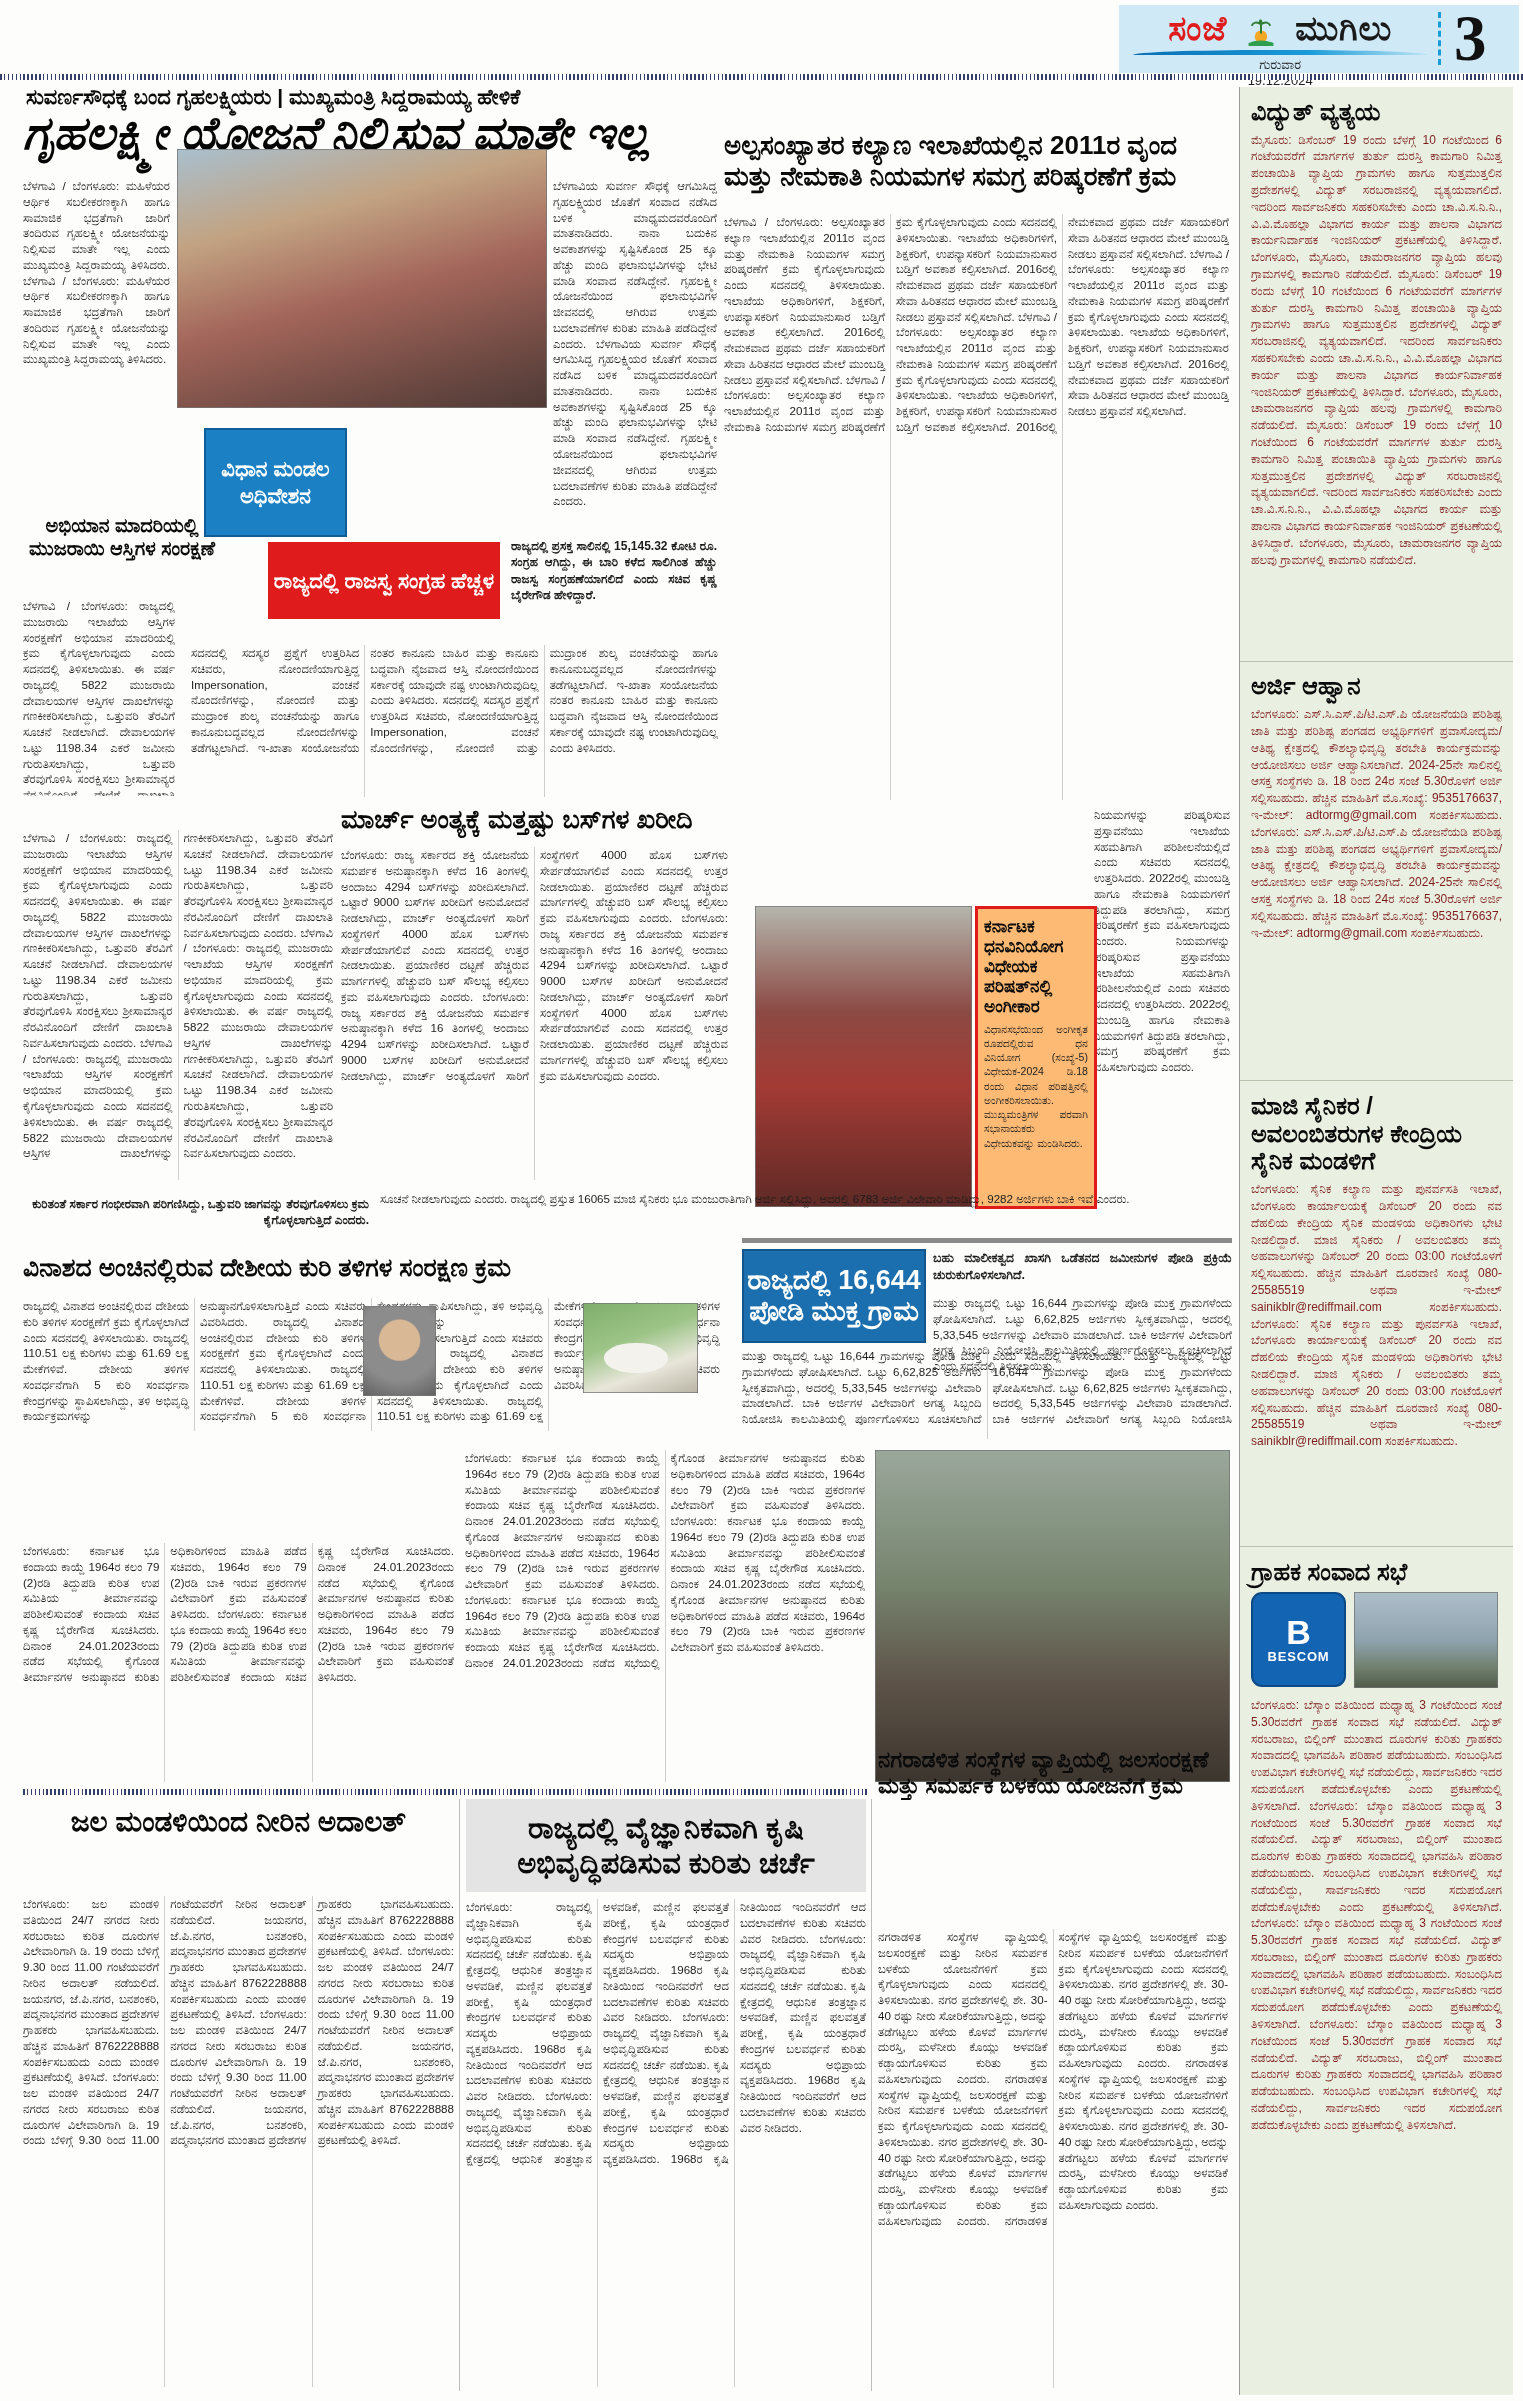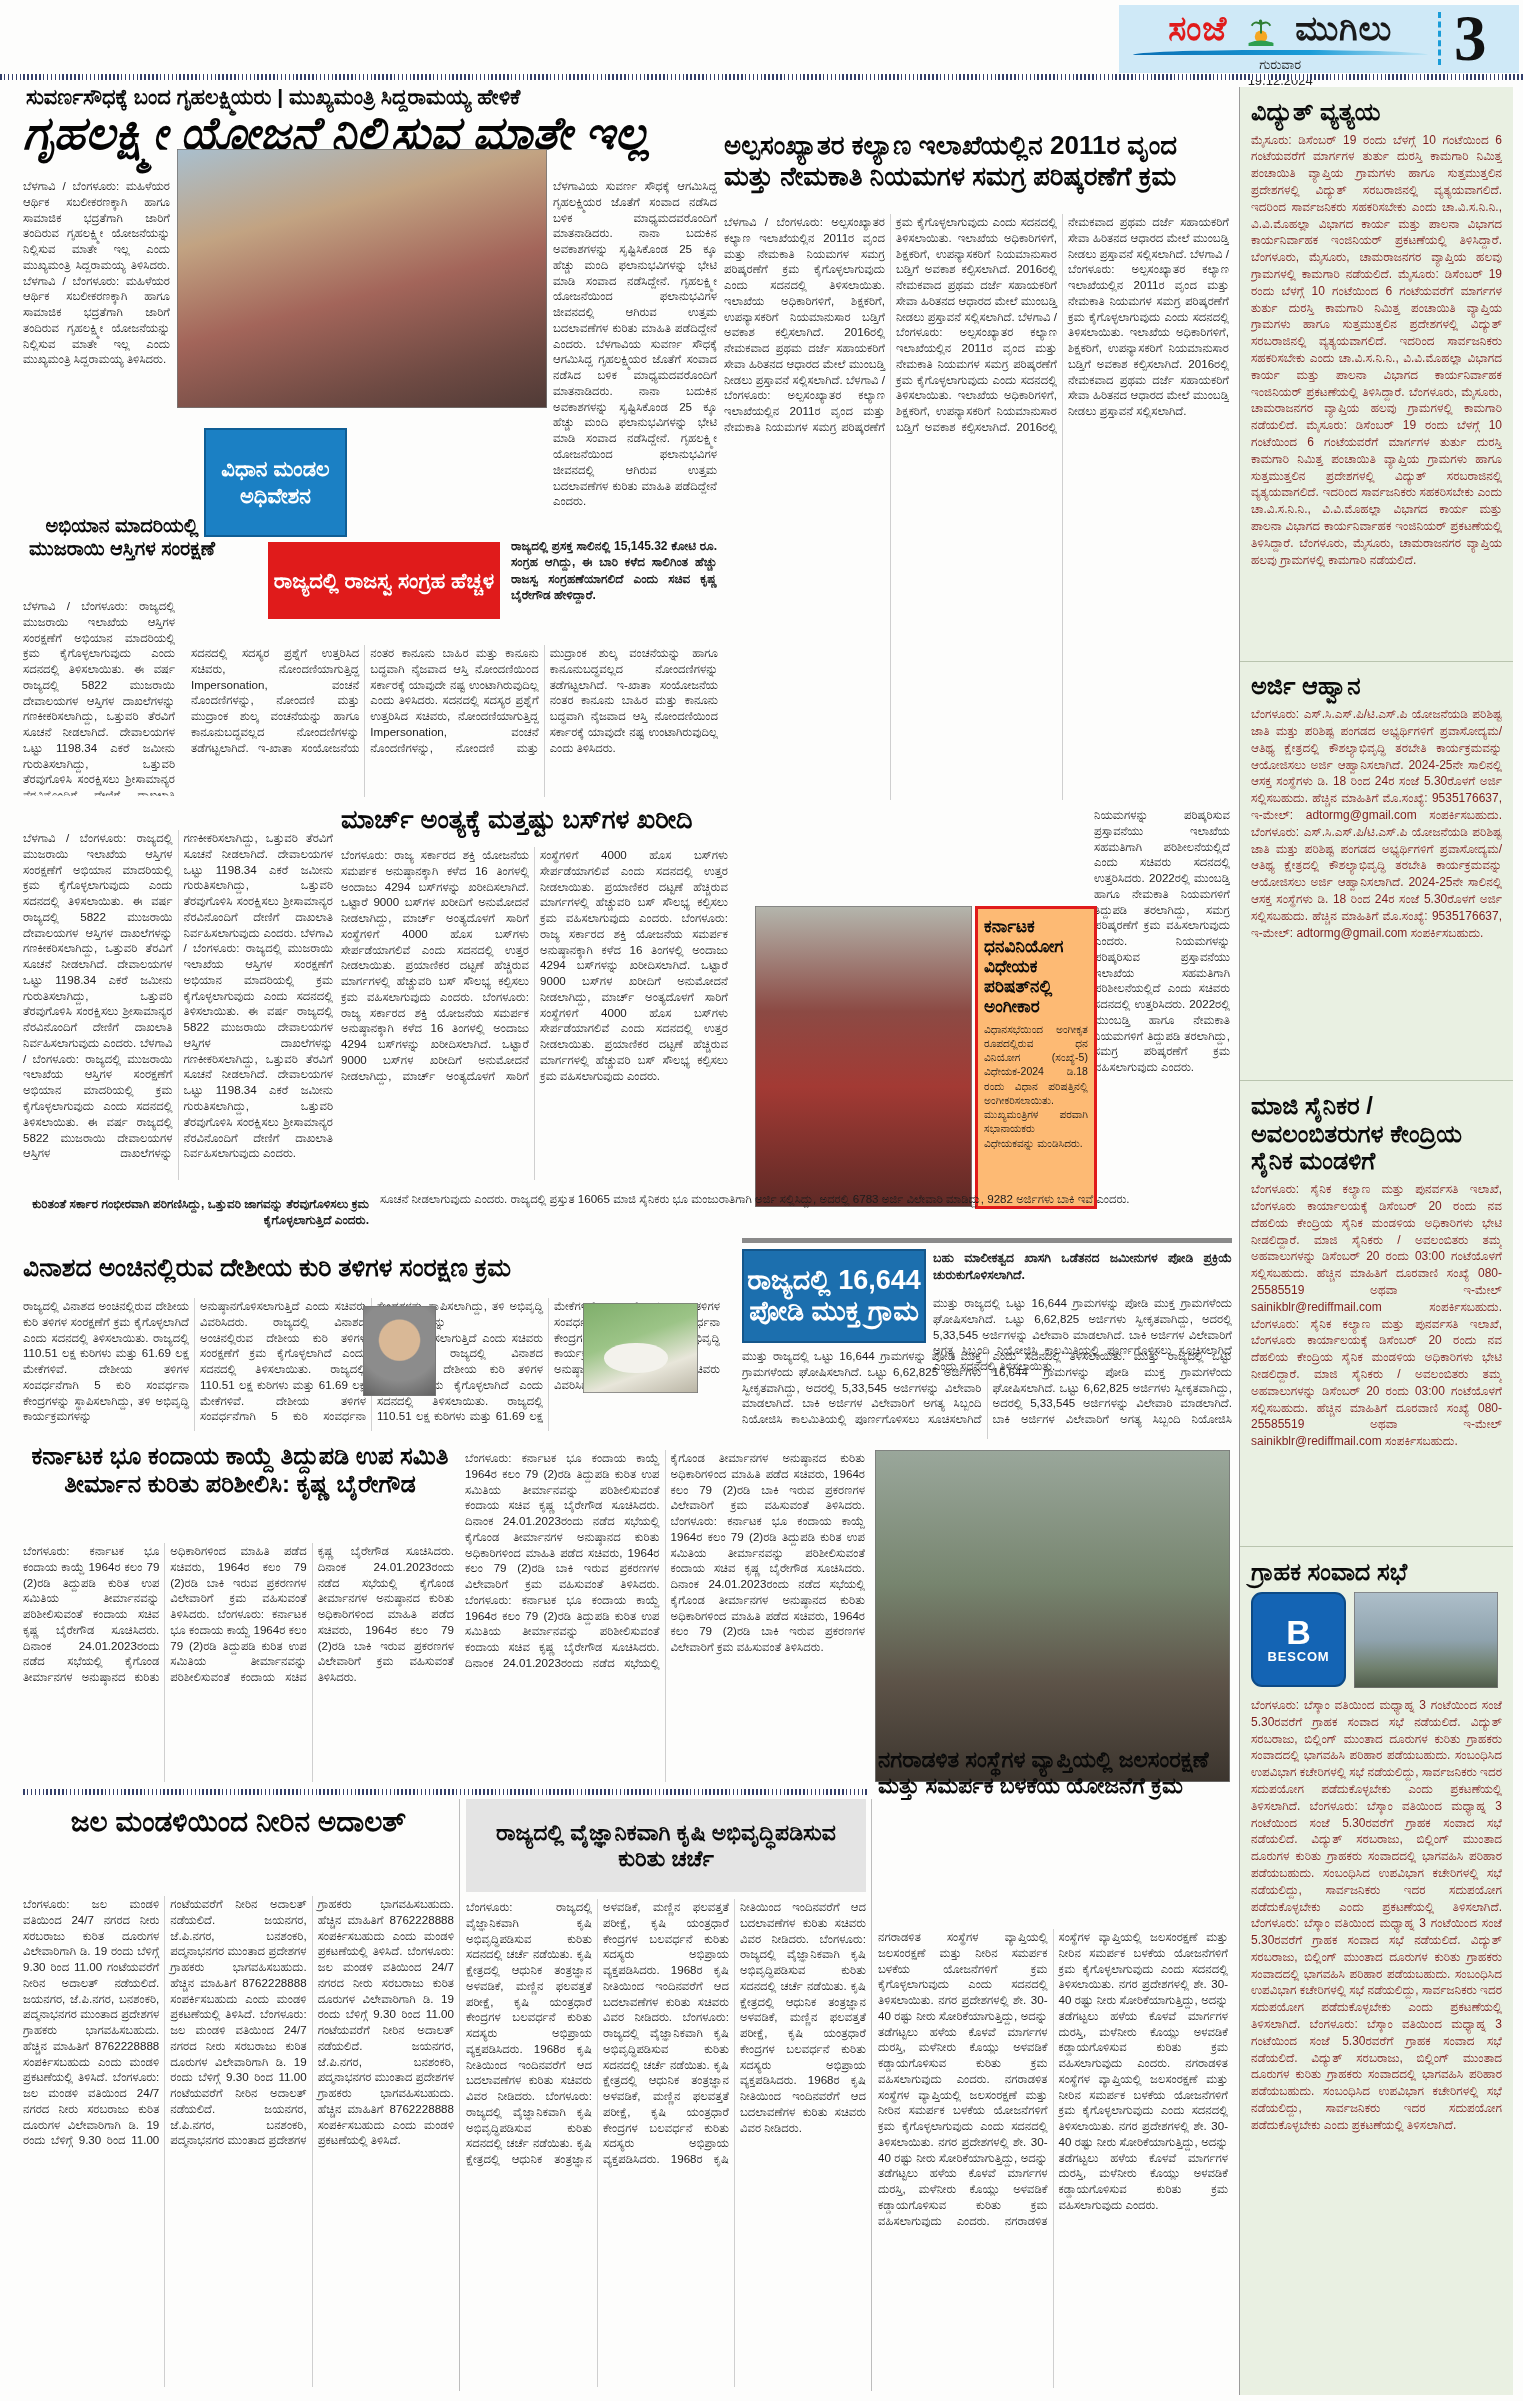--- a/index.html
+++ b/index.html
@@ -121,35 +121,34 @@
   <div class="abs body-txt" style="left:933px;top:1295px;width:299px;height:91px;">ಮುತ್ತು ರಾಜ್ಯದಲ್ಲಿ ಒಟ್ಟು 16,644 ಗ್ರಾಮಗಳನ್ನು ಪೋಡಿ ಮುಕ್ತ ಗ್ರಾಮಗಳೆಂದು ಘೋಷಿಸಲಾಗಿದೆ. ಒಟ್ಟು 6,62,825 ಅರ್ಜಿಗಳು ಸ್ವೀಕೃತವಾಗಿದ್ದು, ಅದರಲ್ಲಿ 5,33,545 ಅರ್ಜಿಗಳನ್ನು ವಿಲೇವಾರಿ ಮಾಡಲಾಗಿದೆ. ಬಾಕಿ ಅರ್ಜಿಗಳ ವಿಲೇವಾರಿಗೆ ಅಗತ್ಯ ಸಿಬ್ಬಂದಿ ನಿಯೋಜಿಸಿ ಕಾಲಮಿತಿಯಲ್ಲಿ ಪೂರ್ಣಗೊಳಿಸಲು ಸೂಚಿಸಲಾಗಿದೆ ಎಂದು ಸದನದಲ್ಲಿ ತಿಳಿಸಲಾಯಿತು.</div>
   <div class="abs body-txt cols2" style="left:742px;top:1348px;width:490px;height:91px;">ಮುತ್ತು ರಾಜ್ಯದಲ್ಲಿ ಒಟ್ಟು 16,644 ಗ್ರಾಮಗಳನ್ನು ಪೋಡಿ ಮುಕ್ತ ಗ್ರಾಮಗಳೆಂದು ಘೋಷಿಸಲಾಗಿದೆ. ಒಟ್ಟು 6,62,825 ಅರ್ಜಿಗಳು ಸ್ವೀಕೃತವಾಗಿದ್ದು, ಅದರಲ್ಲಿ 5,33,545 ಅರ್ಜಿಗಳನ್ನು ವಿಲೇವಾರಿ ಮಾಡಲಾಗಿದೆ. ಬಾಕಿ ಅರ್ಜಿಗಳ ವಿಲೇವಾರಿಗೆ ಅಗತ್ಯ ಸಿಬ್ಬಂದಿ ನಿಯೋಜಿಸಿ ಕಾಲಮಿತಿಯಲ್ಲಿ ಪೂರ್ಣಗೊಳಿಸಲು ಸೂಚಿಸಲಾಗಿದೆ ಎಂದು ಸದನದಲ್ಲಿ ತಿಳಿಸಲಾಯಿತು. ಮುತ್ತು ರಾಜ್ಯದಲ್ಲಿ ಒಟ್ಟು 16,644 ಗ್ರಾಮಗಳನ್ನು ಪೋಡಿ ಮುಕ್ತ ಗ್ರಾಮಗಳೆಂದು ಘೋಷಿಸಲಾಗಿದೆ. ಒಟ್ಟು 6,62,825 ಅರ್ಜಿಗಳು ಸ್ವೀಕೃತವಾಗಿದ್ದು, ಅದರಲ್ಲಿ 5,33,545 ಅರ್ಜಿಗಳನ್ನು ವಿಲೇವಾರಿ ಮಾಡಲಾಗಿದೆ. ಬಾಕಿ ಅರ್ಜಿಗಳ ವಿಲೇವಾರಿಗೆ ಅಗತ್ಯ ಸಿಬ್ಬಂದಿ ನಿಯೋಜಿಸಿ ಕಾಲಮಿತಿಯಲ್ಲಿ ಪೂರ್ಣಗೊಳಿಸಲು ಸೂಚಿಸಲಾಗಿದೆ ಎಂದು ಸದನದಲ್ಲಿ ತಿಳಿಸಲಾಯಿತು.</div>
 
   <div class="abs h-sec kk" style="left:23px;top:1253px;width:701px;font-size:25px;">ವಿನಾಶದ ಅಂಚಿನಲ್ಲಿರುವ ದೇಶೀಯ ಕುರಿ ತಳಿಗಳ ಸಂರಕ್ಷಣ ಕ್ರಮ</div>
   <div class="abs body-txt cols4" style="left:23px;top:1298px;width:697px;height:133px;">ರಾಜ್ಯದಲ್ಲಿ ವಿನಾಶದ ಅಂಚಿನಲ್ಲಿರುವ ದೇಶೀಯ ಕುರಿ ತಳಿಗಳ ಸಂರಕ್ಷಣೆಗೆ ಕ್ರಮ ಕೈಗೊಳ್ಳಲಾಗಿದೆ ಎಂದು ಸದನದಲ್ಲಿ ತಿಳಿಸಲಾಯಿತು. ರಾಜ್ಯದಲ್ಲಿ 110.51 ಲಕ್ಷ ಕುರಿಗಳು ಮತ್ತು 61.69 ಲಕ್ಷ ಮೇಕೆಗಳಿವೆ. ದೇಶೀಯ ತಳಿಗಳ ಸಂವರ್ಧನೆಗಾಗಿ 5 ಕುರಿ ಸಂವರ್ಧನಾ ಕೇಂದ್ರಗಳನ್ನು ಸ್ಥಾಪಿಸಲಾಗಿದ್ದು, ತಳಿ ಅಭಿವೃದ್ಧಿ ಕಾರ್ಯಕ್ರಮಗಳನ್ನು ಅನುಷ್ಠಾನಗೊಳಿಸಲಾಗುತ್ತಿದೆ ಎಂದು ಸಚಿವರು ವಿವರಿಸಿದರು. ರಾಜ್ಯದಲ್ಲಿ ವಿನಾಶದ ಅಂಚಿನಲ್ಲಿರುವ ದೇಶೀಯ ಕುರಿ ತಳಿಗಳ ಸಂರಕ್ಷಣೆಗೆ ಕ್ರಮ ಕೈಗೊಳ್ಳಲಾಗಿದೆ ಎಂದು ಸದನದಲ್ಲಿ ತಿಳಿಸಲಾಯಿತು. ರಾಜ್ಯದಲ್ಲಿ 110.51 ಲಕ್ಷ ಕುರಿಗಳು ಮತ್ತು 61.69 ಲಕ್ಷ ಮೇಕೆಗಳಿವೆ. ದೇಶೀಯ ತಳಿಗಳ ಸಂವರ್ಧನೆಗಾಗಿ 5 ಕುರಿ ಸಂವರ್ಧನಾ ಕೇಂದ್ರಗಳನ್ನು ಸ್ಥಾಪಿಸಲಾಗಿದ್ದು, ತಳಿ ಅಭಿವೃದ್ಧಿ ಕಾರ್ಯಕ್ರಮಗಳನ್ನು ಅನುಷ್ಠಾನಗೊಳಿಸಲಾಗುತ್ತಿದೆ ಎಂದು ಸಚಿವರು ವಿವರಿಸಿದರು. ರಾಜ್ಯದಲ್ಲಿ ವಿನಾಶದ ಅಂಚಿನಲ್ಲಿರುವ ದೇಶೀಯ ಕುರಿ ತಳಿಗಳ ಸಂರಕ್ಷಣೆಗೆ ಕ್ರಮ ಕೈಗೊಳ್ಳಲಾಗಿದೆ ಎಂದು ಸದನದಲ್ಲಿ ತಿಳಿಸಲಾಯಿತು. ರಾಜ್ಯದಲ್ಲಿ 110.51 ಲಕ್ಷ ಕುರಿಗಳು ಮತ್ತು 61.69 ಲಕ್ಷ ಮೇಕೆಗಳಿವೆ. ದೇಶೀಯ ತಳಿಗಳ ಸಂವರ್ಧನೆಗಾಗಿ 5 ಕುರಿ ಸಂವರ್ಧನಾ ಕೇಂದ್ರಗಳನ್ನು ಸ್ಥಾಪಿಸಲಾಗಿದ್ದು, ತಳಿ ಅಭಿವೃದ್ಧಿ ಕಾರ್ಯಕ್ರಮಗಳನ್ನು ಅನುಷ್ಠಾನಗೊಳಿಸಲಾಗುತ್ತಿದೆ ಎಂದು ಸಚಿವರು ವಿವರಿಸಿದರು.</div>
   <div class="abs photo photo-face" style="left:363px;top:1306px;width:73px;height:90px;"></div>
   <div class="abs photo photo-sheep" style="left:583px;top:1303px;width:115px;height:90px;">
     <div class="sheep-blob"></div>
   </div>
 
-  <div class="abs h-sec kk center" style="left:23px;top:1442px;width:434px;font-size:24px;">ಕರ್ನಾಟಕ ಭೂ ಕಂದಾಯ ಕಾಯ್ದೆ ತಿದ್ದುಪಡಿ ಉಪ ಸಮಿತಿ ತೀರ್ಮಾನ ಕುರಿತು ಪರಿಶೀಲಿಸಿ: ಕೃಷ್ಣ ಬೈರೇಗೌಡ</div>
   <div class="abs body-txt cols3" style="left:23px;top:1543px;width:431px;height:239px;">ಬೆಂಗಳೂರು: ಕರ್ನಾಟಕ ಭೂ ಕಂದಾಯ ಕಾಯ್ದೆ 1964ರ ಕಲಂ 79 (2)ರಡಿ ತಿದ್ದುಪಡಿ ಕುರಿತ ಉಪ ಸಮಿತಿಯ ತೀರ್ಮಾನವನ್ನು ಪರಿಶೀಲಿಸುವಂತೆ ಕಂದಾಯ ಸಚಿವ ಕೃಷ್ಣ ಬೈರೇಗೌಡ ಸೂಚಿಸಿದರು. ದಿನಾಂಕ 24.01.2023ರಂದು ನಡೆದ ಸಭೆಯಲ್ಲಿ ಕೈಗೊಂಡ ತೀರ್ಮಾನಗಳ ಅನುಷ್ಠಾನದ ಕುರಿತು ಅಧಿಕಾರಿಗಳಿಂದ ಮಾಹಿತಿ ಪಡೆದ ಸಚಿವರು, 1964ರ ಕಲಂ 79 (2)ರಡಿ ಬಾಕಿ ಇರುವ ಪ್ರಕರಣಗಳ ವಿಲೇವಾರಿಗೆ ಕ್ರಮ ವಹಿಸುವಂತೆ ತಿಳಿಸಿದರು. ಬೆಂಗಳೂರು: ಕರ್ನಾಟಕ ಭೂ ಕಂದಾಯ ಕಾಯ್ದೆ 1964ರ ಕಲಂ 79 (2)ರಡಿ ತಿದ್ದುಪಡಿ ಕುರಿತ ಉಪ ಸಮಿತಿಯ ತೀರ್ಮಾನವನ್ನು ಪರಿಶೀಲಿಸುವಂತೆ ಕಂದಾಯ ಸಚಿವ ಕೃಷ್ಣ ಬೈರೇಗೌಡ ಸೂಚಿಸಿದರು. ದಿನಾಂಕ 24.01.2023ರಂದು ನಡೆದ ಸಭೆಯಲ್ಲಿ ಕೈಗೊಂಡ ತೀರ್ಮಾನಗಳ ಅನುಷ್ಠಾನದ ಕುರಿತು ಅಧಿಕಾರಿಗಳಿಂದ ಮಾಹಿತಿ ಪಡೆದ ಸಚಿವರು, 1964ರ ಕಲಂ 79 (2)ರಡಿ ಬಾಕಿ ಇರುವ ಪ್ರಕರಣಗಳ ವಿಲೇವಾರಿಗೆ ಕ್ರಮ ವಹಿಸುವಂತೆ ತಿಳಿಸಿದರು.</div>
   <div class="abs body-txt cols2" style="left:465px;top:1450px;width:400px;height:332px;">ಬೆಂಗಳೂರು: ಕರ್ನಾಟಕ ಭೂ ಕಂದಾಯ ಕಾಯ್ದೆ 1964ರ ಕಲಂ 79 (2)ರಡಿ ತಿದ್ದುಪಡಿ ಕುರಿತ ಉಪ ಸಮಿತಿಯ ತೀರ್ಮಾನವನ್ನು ಪರಿಶೀಲಿಸುವಂತೆ ಕಂದಾಯ ಸಚಿವ ಕೃಷ್ಣ ಬೈರೇಗೌಡ ಸೂಚಿಸಿದರು. ದಿನಾಂಕ 24.01.2023ರಂದು ನಡೆದ ಸಭೆಯಲ್ಲಿ ಕೈಗೊಂಡ ತೀರ್ಮಾನಗಳ ಅನುಷ್ಠಾನದ ಕುರಿತು ಅಧಿಕಾರಿಗಳಿಂದ ಮಾಹಿತಿ ಪಡೆದ ಸಚಿವರು, 1964ರ ಕಲಂ 79 (2)ರಡಿ ಬಾಕಿ ಇರುವ ಪ್ರಕರಣಗಳ ವಿಲೇವಾರಿಗೆ ಕ್ರಮ ವಹಿಸುವಂತೆ ತಿಳಿಸಿದರು. ಬೆಂಗಳೂರು: ಕರ್ನಾಟಕ ಭೂ ಕಂದಾಯ ಕಾಯ್ದೆ 1964ರ ಕಲಂ 79 (2)ರಡಿ ತಿದ್ದುಪಡಿ ಕುರಿತ ಉಪ ಸಮಿತಿಯ ತೀರ್ಮಾನವನ್ನು ಪರಿಶೀಲಿಸುವಂತೆ ಕಂದಾಯ ಸಚಿವ ಕೃಷ್ಣ ಬೈರೇಗೌಡ ಸೂಚಿಸಿದರು. ದಿನಾಂಕ 24.01.2023ರಂದು ನಡೆದ ಸಭೆಯಲ್ಲಿ ಕೈಗೊಂಡ ತೀರ್ಮಾನಗಳ ಅನುಷ್ಠಾನದ ಕುರಿತು ಅಧಿಕಾರಿಗಳಿಂದ ಮಾಹಿತಿ ಪಡೆದ ಸಚಿವರು, 1964ರ ಕಲಂ 79 (2)ರಡಿ ಬಾಕಿ ಇರುವ ಪ್ರಕರಣಗಳ ವಿಲೇವಾರಿಗೆ ಕ್ರಮ ವಹಿಸುವಂತೆ ತಿಳಿಸಿದರು. ಬೆಂಗಳೂರು: ಕರ್ನಾಟಕ ಭೂ ಕಂದಾಯ ಕಾಯ್ದೆ 1964ರ ಕಲಂ 79 (2)ರಡಿ ತಿದ್ದುಪಡಿ ಕುರಿತ ಉಪ ಸಮಿತಿಯ ತೀರ್ಮಾನವನ್ನು ಪರಿಶೀಲಿಸುವಂತೆ ಕಂದಾಯ ಸಚಿವ ಕೃಷ್ಣ ಬೈರೇಗೌಡ ಸೂಚಿಸಿದರು. ದಿನಾಂಕ 24.01.2023ರಂದು ನಡೆದ ಸಭೆಯಲ್ಲಿ ಕೈಗೊಂಡ ತೀರ್ಮಾನಗಳ ಅನುಷ್ಠಾನದ ಕುರಿತು ಅಧಿಕಾರಿಗಳಿಂದ ಮಾಹಿತಿ ಪಡೆದ ಸಚಿವರು, 1964ರ ಕಲಂ 79 (2)ರಡಿ ಬಾಕಿ ಇರುವ ಪ್ರಕರಣಗಳ ವಿಲೇವಾರಿಗೆ ಕ್ರಮ ವಹಿಸುವಂತೆ ತಿಳಿಸಿದರು.</div>
 
   <div class="abs photo photo-house" style="left:875px;top:1450px;width:355px;height:332px;"></div>
 
   <div class="abs hatch" style="left:23px;top:1789px;width:844px;height:6.2px;"></div>
 
   <div class="abs h-sec kk center" style="left:23px;top:1805px;width:431px;font-size:28px;">ಜಲ ಮಂಡಳಿಯಿಂದ ನೀರಿನ ಅದಾಲತ್</div>
   <div class="abs body-txt cols3" style="left:23px;top:1896px;width:431px;height:491px;">ಬೆಂಗಳೂರು: ಜಲ ಮಂಡಳಿ ವತಿಯಿಂದ 24/7 ನಗರದ ನೀರು ಸರಬರಾಜು ಕುರಿತ ದೂರುಗಳ ವಿಲೇವಾರಿಗಾಗಿ ಡಿ. 19 ರಂದು ಬೆಳಿಗ್ಗೆ 9.30 ರಿಂದ 11.00 ಗಂಟೆಯವರೆಗೆ ನೀರಿನ ಅದಾಲತ್ ನಡೆಯಲಿದೆ. ಜಯನಗರ, ಜೆ.ಪಿ.ನಗರ, ಬನಶಂಕರಿ, ಪದ್ಮನಾಭನಗರ ಮುಂತಾದ ಪ್ರದೇಶಗಳ ಗ್ರಾಹಕರು ಭಾಗವಹಿಸಬಹುದು. ಹೆಚ್ಚಿನ ಮಾಹಿತಿಗೆ 8762228888 ಸಂಪರ್ಕಿಸಬಹುದು ಎಂದು ಮಂಡಳಿ ಪ್ರಕಟಣೆಯಲ್ಲಿ ತಿಳಿಸಿದೆ. ಬೆಂಗಳೂರು: ಜಲ ಮಂಡಳಿ ವತಿಯಿಂದ 24/7 ನಗರದ ನೀರು ಸರಬರಾಜು ಕುರಿತ ದೂರುಗಳ ವಿಲೇವಾರಿಗಾಗಿ ಡಿ. 19 ರಂದು ಬೆಳಿಗ್ಗೆ 9.30 ರಿಂದ 11.00 ಗಂಟೆಯವರೆಗೆ ನೀರಿನ ಅದಾಲತ್ ನಡೆಯಲಿದೆ. ಜಯನಗರ, ಜೆ.ಪಿ.ನಗರ, ಬನಶಂಕರಿ, ಪದ್ಮನಾಭನಗರ ಮುಂತಾದ ಪ್ರದೇಶಗಳ ಗ್ರಾಹಕರು ಭಾಗವಹಿಸಬಹುದು. ಹೆಚ್ಚಿನ ಮಾಹಿತಿಗೆ 8762228888 ಸಂಪರ್ಕಿಸಬಹುದು ಎಂದು ಮಂಡಳಿ ಪ್ರಕಟಣೆಯಲ್ಲಿ ತಿಳಿಸಿದೆ. ಬೆಂಗಳೂರು: ಜಲ ಮಂಡಳಿ ವತಿಯಿಂದ 24/7 ನಗರದ ನೀರು ಸರಬರಾಜು ಕುರಿತ ದೂರುಗಳ ವಿಲೇವಾರಿಗಾಗಿ ಡಿ. 19 ರಂದು ಬೆಳಿಗ್ಗೆ 9.30 ರಿಂದ 11.00 ಗಂಟೆಯವರೆಗೆ ನೀರಿನ ಅದಾಲತ್ ನಡೆಯಲಿದೆ. ಜಯನಗರ, ಜೆ.ಪಿ.ನಗರ, ಬನಶಂಕರಿ, ಪದ್ಮನಾಭನಗರ ಮುಂತಾದ ಪ್ರದೇಶಗಳ ಗ್ರಾಹಕರು ಭಾಗವಹಿಸಬಹುದು. ಹೆಚ್ಚಿನ ಮಾಹಿತಿಗೆ 8762228888 ಸಂಪರ್ಕಿಸಬಹುದು ಎಂದು ಮಂಡಳಿ ಪ್ರಕಟಣೆಯಲ್ಲಿ ತಿಳಿಸಿದೆ. ಬೆಂಗಳೂರು: ಜಲ ಮಂಡಳಿ ವತಿಯಿಂದ 24/7 ನಗರದ ನೀರು ಸರಬರಾಜು ಕುರಿತ ದೂರುಗಳ ವಿಲೇವಾರಿಗಾಗಿ ಡಿ. 19 ರಂದು ಬೆಳಿಗ್ಗೆ 9.30 ರಿಂದ 11.00 ಗಂಟೆಯವರೆಗೆ ನೀರಿನ ಅದಾಲತ್ ನಡೆಯಲಿದೆ. ಜಯನಗರ, ಜೆ.ಪಿ.ನಗರ, ಬನಶಂಕರಿ, ಪದ್ಮನಾಭನಗರ ಮುಂತಾದ ಪ್ರದೇಶಗಳ ಗ್ರಾಹಕರು ಭಾಗವಹಿಸಬಹುದು. ಹೆಚ್ಚಿನ ಮಾಹಿತಿಗೆ 8762228888 ಸಂಪರ್ಕಿಸಬಹುದು ಎಂದು ಮಂಡಳಿ ಪ್ರಕಟಣೆಯಲ್ಲಿ ತಿಳಿಸಿದೆ.</div>
 
   <div class="abs vrule" style="left:459px;top:1799px;height:592px;"></div>
 
   <div class="abs gray-head" style="left:466px;top:1799px;width:400px;height:93px;">
-    <div class="h-sec kk" style="font-size:22px;padding:0 21px;">ರಾಜ್ಯದಲ್ಲಿ ವೈಜ್ಞಾನಿಕವಾಗಿ ಕೃಷಿ ಅಭಿವೃದ್ಧಿಪಡಿಸುವ ಕುರಿತು ಚರ್ಚೆ</div>
+    <div class="h-sec kk" style="font-size:29px;padding:0 21px;">ರಾಜ್ಯದಲ್ಲಿ ವೈಜ್ಞಾನಿಕವಾಗಿ ಕೃಷಿ ಅಭಿವೃದ್ಧಿಪಡಿಸುವ ಕುರಿತು ಚರ್ಚೆ</div>
   </div>
   <div class="abs body-txt cols3" style="left:466px;top:1899px;width:400px;height:488px;">ಬೆಂಗಳೂರು: ರಾಜ್ಯದಲ್ಲಿ ವೈಜ್ಞಾನಿಕವಾಗಿ ಕೃಷಿ ಅಭಿವೃದ್ಧಿಪಡಿಸುವ ಕುರಿತು ಸದನದಲ್ಲಿ ಚರ್ಚೆ ನಡೆಯಿತು. ಕೃಷಿ ಕ್ಷೇತ್ರದಲ್ಲಿ ಆಧುನಿಕ ತಂತ್ರಜ್ಞಾನ ಅಳವಡಿಕೆ, ಮಣ್ಣಿನ ಫಲವತ್ತತೆ ಪರೀಕ್ಷೆ, ಕೃಷಿ ಯಂತ್ರಧಾರೆ ಕೇಂದ್ರಗಳ ಬಲವರ್ಧನೆ ಕುರಿತು ಸದಸ್ಯರು ಅಭಿಪ್ರಾಯ ವ್ಯಕ್ತಪಡಿಸಿದರು. 1968ರ ಕೃಷಿ ನೀತಿಯಿಂದ ಇಂದಿನವರೆಗೆ ಆದ ಬದಲಾವಣೆಗಳ ಕುರಿತು ಸಚಿವರು ವಿವರ ನೀಡಿದರು. ಬೆಂಗಳೂರು: ರಾಜ್ಯದಲ್ಲಿ ವೈಜ್ಞಾನಿಕವಾಗಿ ಕೃಷಿ ಅಭಿವೃದ್ಧಿಪಡಿಸುವ ಕುರಿತು ಸದನದಲ್ಲಿ ಚರ್ಚೆ ನಡೆಯಿತು. ಕೃಷಿ ಕ್ಷೇತ್ರದಲ್ಲಿ ಆಧುನಿಕ ತಂತ್ರಜ್ಞಾನ ಅಳವಡಿಕೆ, ಮಣ್ಣಿನ ಫಲವತ್ತತೆ ಪರೀಕ್ಷೆ, ಕೃಷಿ ಯಂತ್ರಧಾರೆ ಕೇಂದ್ರಗಳ ಬಲವರ್ಧನೆ ಕುರಿತು ಸದಸ್ಯರು ಅಭಿಪ್ರಾಯ ವ್ಯಕ್ತಪಡಿಸಿದರು. 1968ರ ಕೃಷಿ ನೀತಿಯಿಂದ ಇಂದಿನವರೆಗೆ ಆದ ಬದಲಾವಣೆಗಳ ಕುರಿತು ಸಚಿವರು ವಿವರ ನೀಡಿದರು. ಬೆಂಗಳೂರು: ರಾಜ್ಯದಲ್ಲಿ ವೈಜ್ಞಾನಿಕವಾಗಿ ಕೃಷಿ ಅಭಿವೃದ್ಧಿಪಡಿಸುವ ಕುರಿತು ಸದನದಲ್ಲಿ ಚರ್ಚೆ ನಡೆಯಿತು. ಕೃಷಿ ಕ್ಷೇತ್ರದಲ್ಲಿ ಆಧುನಿಕ ತಂತ್ರಜ್ಞಾನ ಅಳವಡಿಕೆ, ಮಣ್ಣಿನ ಫಲವತ್ತತೆ ಪರೀಕ್ಷೆ, ಕೃಷಿ ಯಂತ್ರಧಾರೆ ಕೇಂದ್ರಗಳ ಬಲವರ್ಧನೆ ಕುರಿತು ಸದಸ್ಯರು ಅಭಿಪ್ರಾಯ ವ್ಯಕ್ತಪಡಿಸಿದರು. 1968ರ ಕೃಷಿ ನೀತಿಯಿಂದ ಇಂದಿನವರೆಗೆ ಆದ ಬದಲಾವಣೆಗಳ ಕುರಿತು ಸಚಿವರು ವಿವರ ನೀಡಿದರು. ಬೆಂಗಳೂರು: ರಾಜ್ಯದಲ್ಲಿ ವೈಜ್ಞಾನಿಕವಾಗಿ ಕೃಷಿ ಅಭಿವೃದ್ಧಿಪಡಿಸುವ ಕುರಿತು ಸದನದಲ್ಲಿ ಚರ್ಚೆ ನಡೆಯಿತು. ಕೃಷಿ ಕ್ಷೇತ್ರದಲ್ಲಿ ಆಧುನಿಕ ತಂತ್ರಜ್ಞಾನ ಅಳವಡಿಕೆ, ಮಣ್ಣಿನ ಫಲವತ್ತತೆ ಪರೀಕ್ಷೆ, ಕೃಷಿ ಯಂತ್ರಧಾರೆ ಕೇಂದ್ರಗಳ ಬಲವರ್ಧನೆ ಕುರಿತು ಸದಸ್ಯರು ಅಭಿಪ್ರಾಯ ವ್ಯಕ್ತಪಡಿಸಿದರು. 1968ರ ಕೃಷಿ ನೀತಿಯಿಂದ ಇಂದಿನವರೆಗೆ ಆದ ಬದಲಾವಣೆಗಳ ಕುರಿತು ಸಚಿವರು ವಿವರ ನೀಡಿದರು.</div>
 
   <div class="abs vrule" style="left:871px;top:1799px;height:592px;"></div>
 
   <div class="abs h-sec kk" style="left:878px;top:1747px;width:350px;font-size:22px;">ನಗರಾಡಳಿತ ಸಂಸ್ಥೆಗಳ ವ್ಯಾಪ್ತಿಯಲ್ಲಿ ಜಲಸಂರಕ್ಷಣೆ ಮತ್ತು ಸಮರ್ಪಕ ಬಳಕೆಯ ಯೋಜನೆಗೆ ಕ್ರಮ</div>
   <div class="abs body-txt cols2" style="left:878px;top:1929px;width:350px;height:459px;">ನಗರಾಡಳಿತ ಸಂಸ್ಥೆಗಳ ವ್ಯಾಪ್ತಿಯಲ್ಲಿ ಜಲಸಂರಕ್ಷಣೆ ಮತ್ತು ನೀರಿನ ಸಮರ್ಪಕ ಬಳಕೆಯ ಯೋಜನೆಗಳಿಗೆ ಕ್ರಮ ಕೈಗೊಳ್ಳಲಾಗುವುದು ಎಂದು ಸದನದಲ್ಲಿ ತಿಳಿಸಲಾಯಿತು. ನಗರ ಪ್ರದೇಶಗಳಲ್ಲಿ ಶೇ. 30-40 ರಷ್ಟು ನೀರು ಸೋರಿಕೆಯಾಗುತ್ತಿದ್ದು, ಅದನ್ನು ತಡೆಗಟ್ಟಲು ಹಳೆಯ ಕೊಳವೆ ಮಾರ್ಗಗಳ ದುರಸ್ತಿ, ಮಳೆನೀರು ಕೊಯ್ಲು ಅಳವಡಿಕೆ ಕಡ್ಡಾಯಗೊಳಿಸುವ ಕುರಿತು ಕ್ರಮ ವಹಿಸಲಾಗುವುದು ಎಂದರು. ನಗರಾಡಳಿತ ಸಂಸ್ಥೆಗಳ ವ್ಯಾಪ್ತಿಯಲ್ಲಿ ಜಲಸಂರಕ್ಷಣೆ ಮತ್ತು ನೀರಿನ ಸಮರ್ಪಕ ಬಳಕೆಯ ಯೋಜನೆಗಳಿಗೆ ಕ್ರಮ ಕೈಗೊಳ್ಳಲಾಗುವುದು ಎಂದು ಸದನದಲ್ಲಿ ತಿಳಿಸಲಾಯಿತು. ನಗರ ಪ್ರದೇಶಗಳಲ್ಲಿ ಶೇ. 30-40 ರಷ್ಟು ನೀರು ಸೋರಿಕೆಯಾಗುತ್ತಿದ್ದು, ಅದನ್ನು ತಡೆಗಟ್ಟಲು ಹಳೆಯ ಕೊಳವೆ ಮಾರ್ಗಗಳ ದುರಸ್ತಿ, ಮಳೆನೀರು ಕೊಯ್ಲು ಅಳವಡಿಕೆ ಕಡ್ಡಾಯಗೊಳಿಸುವ ಕುರಿತು ಕ್ರಮ ವಹಿಸಲಾಗುವುದು ಎಂದರು. ನಗರಾಡಳಿತ ಸಂಸ್ಥೆಗಳ ವ್ಯಾಪ್ತಿಯಲ್ಲಿ ಜಲಸಂರಕ್ಷಣೆ ಮತ್ತು ನೀರಿನ ಸಮರ್ಪಕ ಬಳಕೆಯ ಯೋಜನೆಗಳಿಗೆ ಕ್ರಮ ಕೈಗೊಳ್ಳಲಾಗುವುದು ಎಂದು ಸದನದಲ್ಲಿ ತಿಳಿಸಲಾಯಿತು. ನಗರ ಪ್ರದೇಶಗಳಲ್ಲಿ ಶೇ. 30-40 ರಷ್ಟು ನೀರು ಸೋರಿಕೆಯಾಗುತ್ತಿದ್ದು, ಅದನ್ನು ತಡೆಗಟ್ಟಲು ಹಳೆಯ ಕೊಳವೆ ಮಾರ್ಗಗಳ ದುರಸ್ತಿ, ಮಳೆನೀರು ಕೊಯ್ಲು ಅಳವಡಿಕೆ ಕಡ್ಡಾಯಗೊಳಿಸುವ ಕುರಿತು ಕ್ರಮ ವಹಿಸಲಾಗುವುದು ಎಂದರು. ನಗರಾಡಳಿತ ಸಂಸ್ಥೆಗಳ ವ್ಯಾಪ್ತಿಯಲ್ಲಿ ಜಲಸಂರಕ್ಷಣೆ ಮತ್ತು ನೀರಿನ ಸಮರ್ಪಕ ಬಳಕೆಯ ಯೋಜನೆಗಳಿಗೆ ಕ್ರಮ ಕೈಗೊಳ್ಳಲಾಗುವುದು ಎಂದು ಸದನದಲ್ಲಿ ತಿಳಿಸಲಾಯಿತು. ನಗರ ಪ್ರದೇಶಗಳಲ್ಲಿ ಶೇ. 30-40 ರಷ್ಟು ನೀರು ಸೋರಿಕೆಯಾಗುತ್ತಿದ್ದು, ಅದನ್ನು ತಡೆಗಟ್ಟಲು ಹಳೆಯ ಕೊಳವೆ ಮಾರ್ಗಗಳ ದುರಸ್ತಿ, ಮಳೆನೀರು ಕೊಯ್ಲು ಅಳವಡಿಕೆ ಕಡ್ಡಾಯಗೊಳಿಸುವ ಕುರಿತು ಕ್ರಮ ವಹಿಸಲಾಗುವುದು ಎಂದರು.</div>
 
   <div id="sidebar" class="abs" style="left:1239px;top:87px;width:273px;height:2308px;">
 

